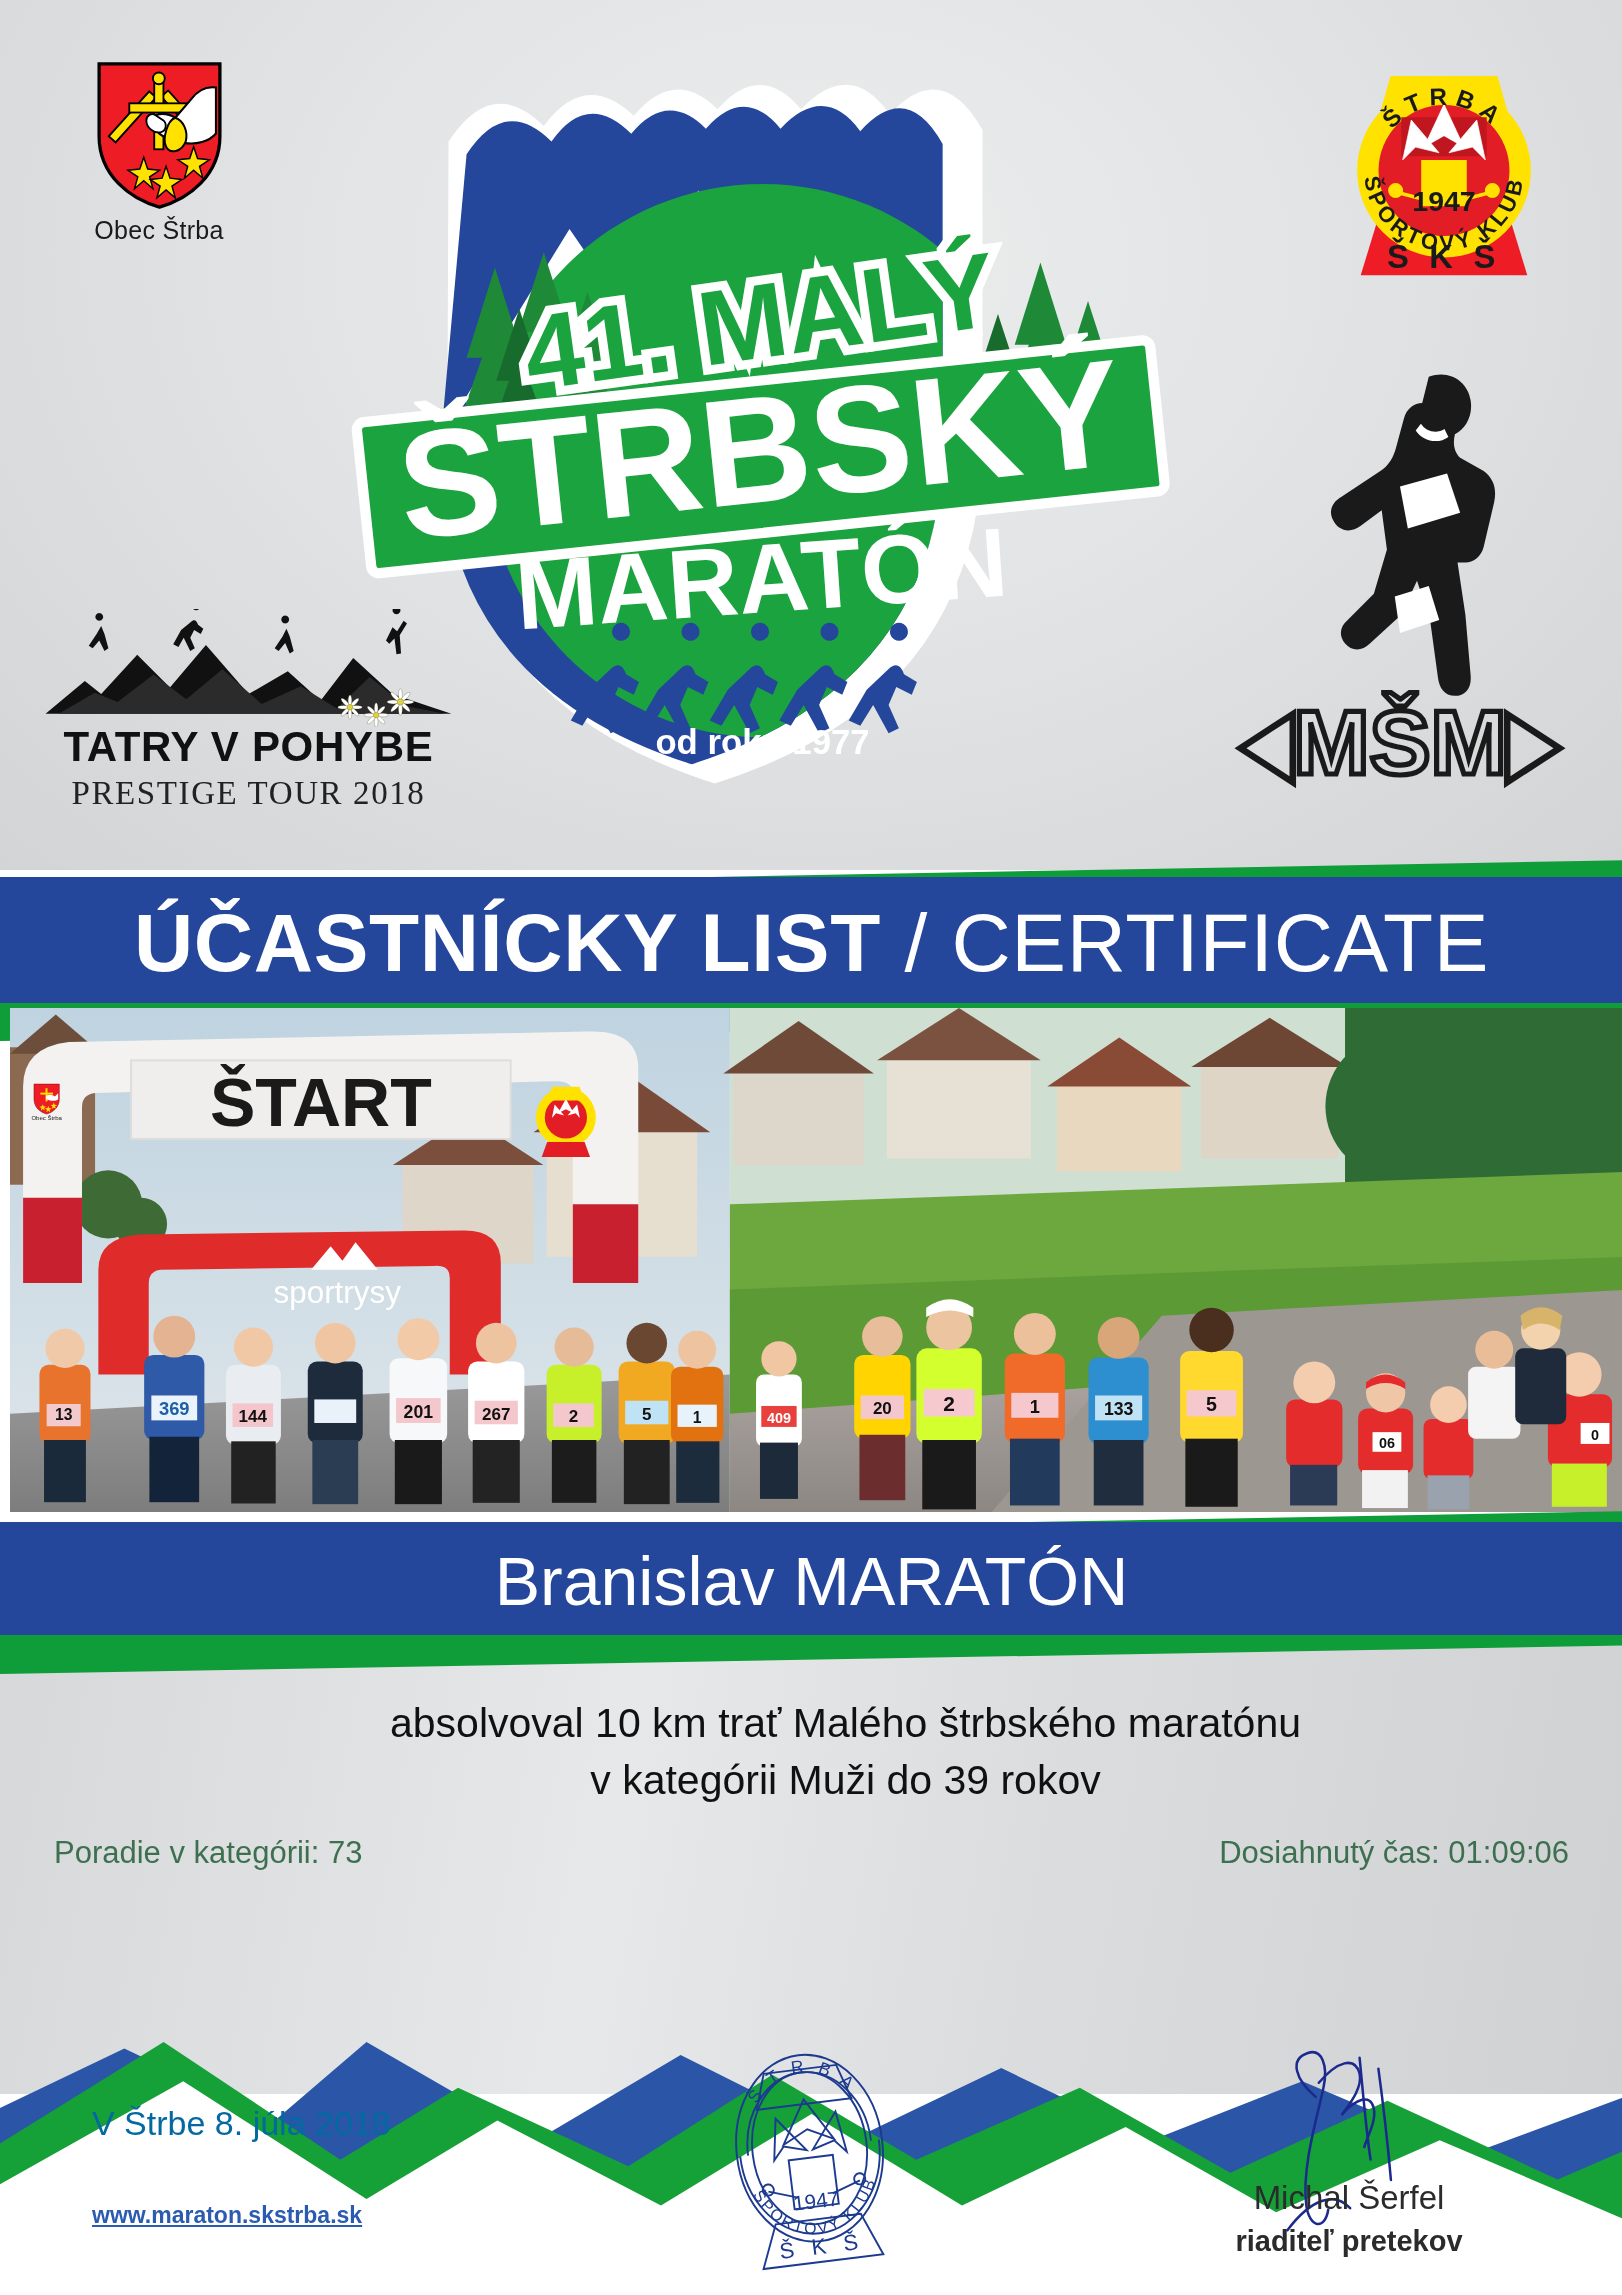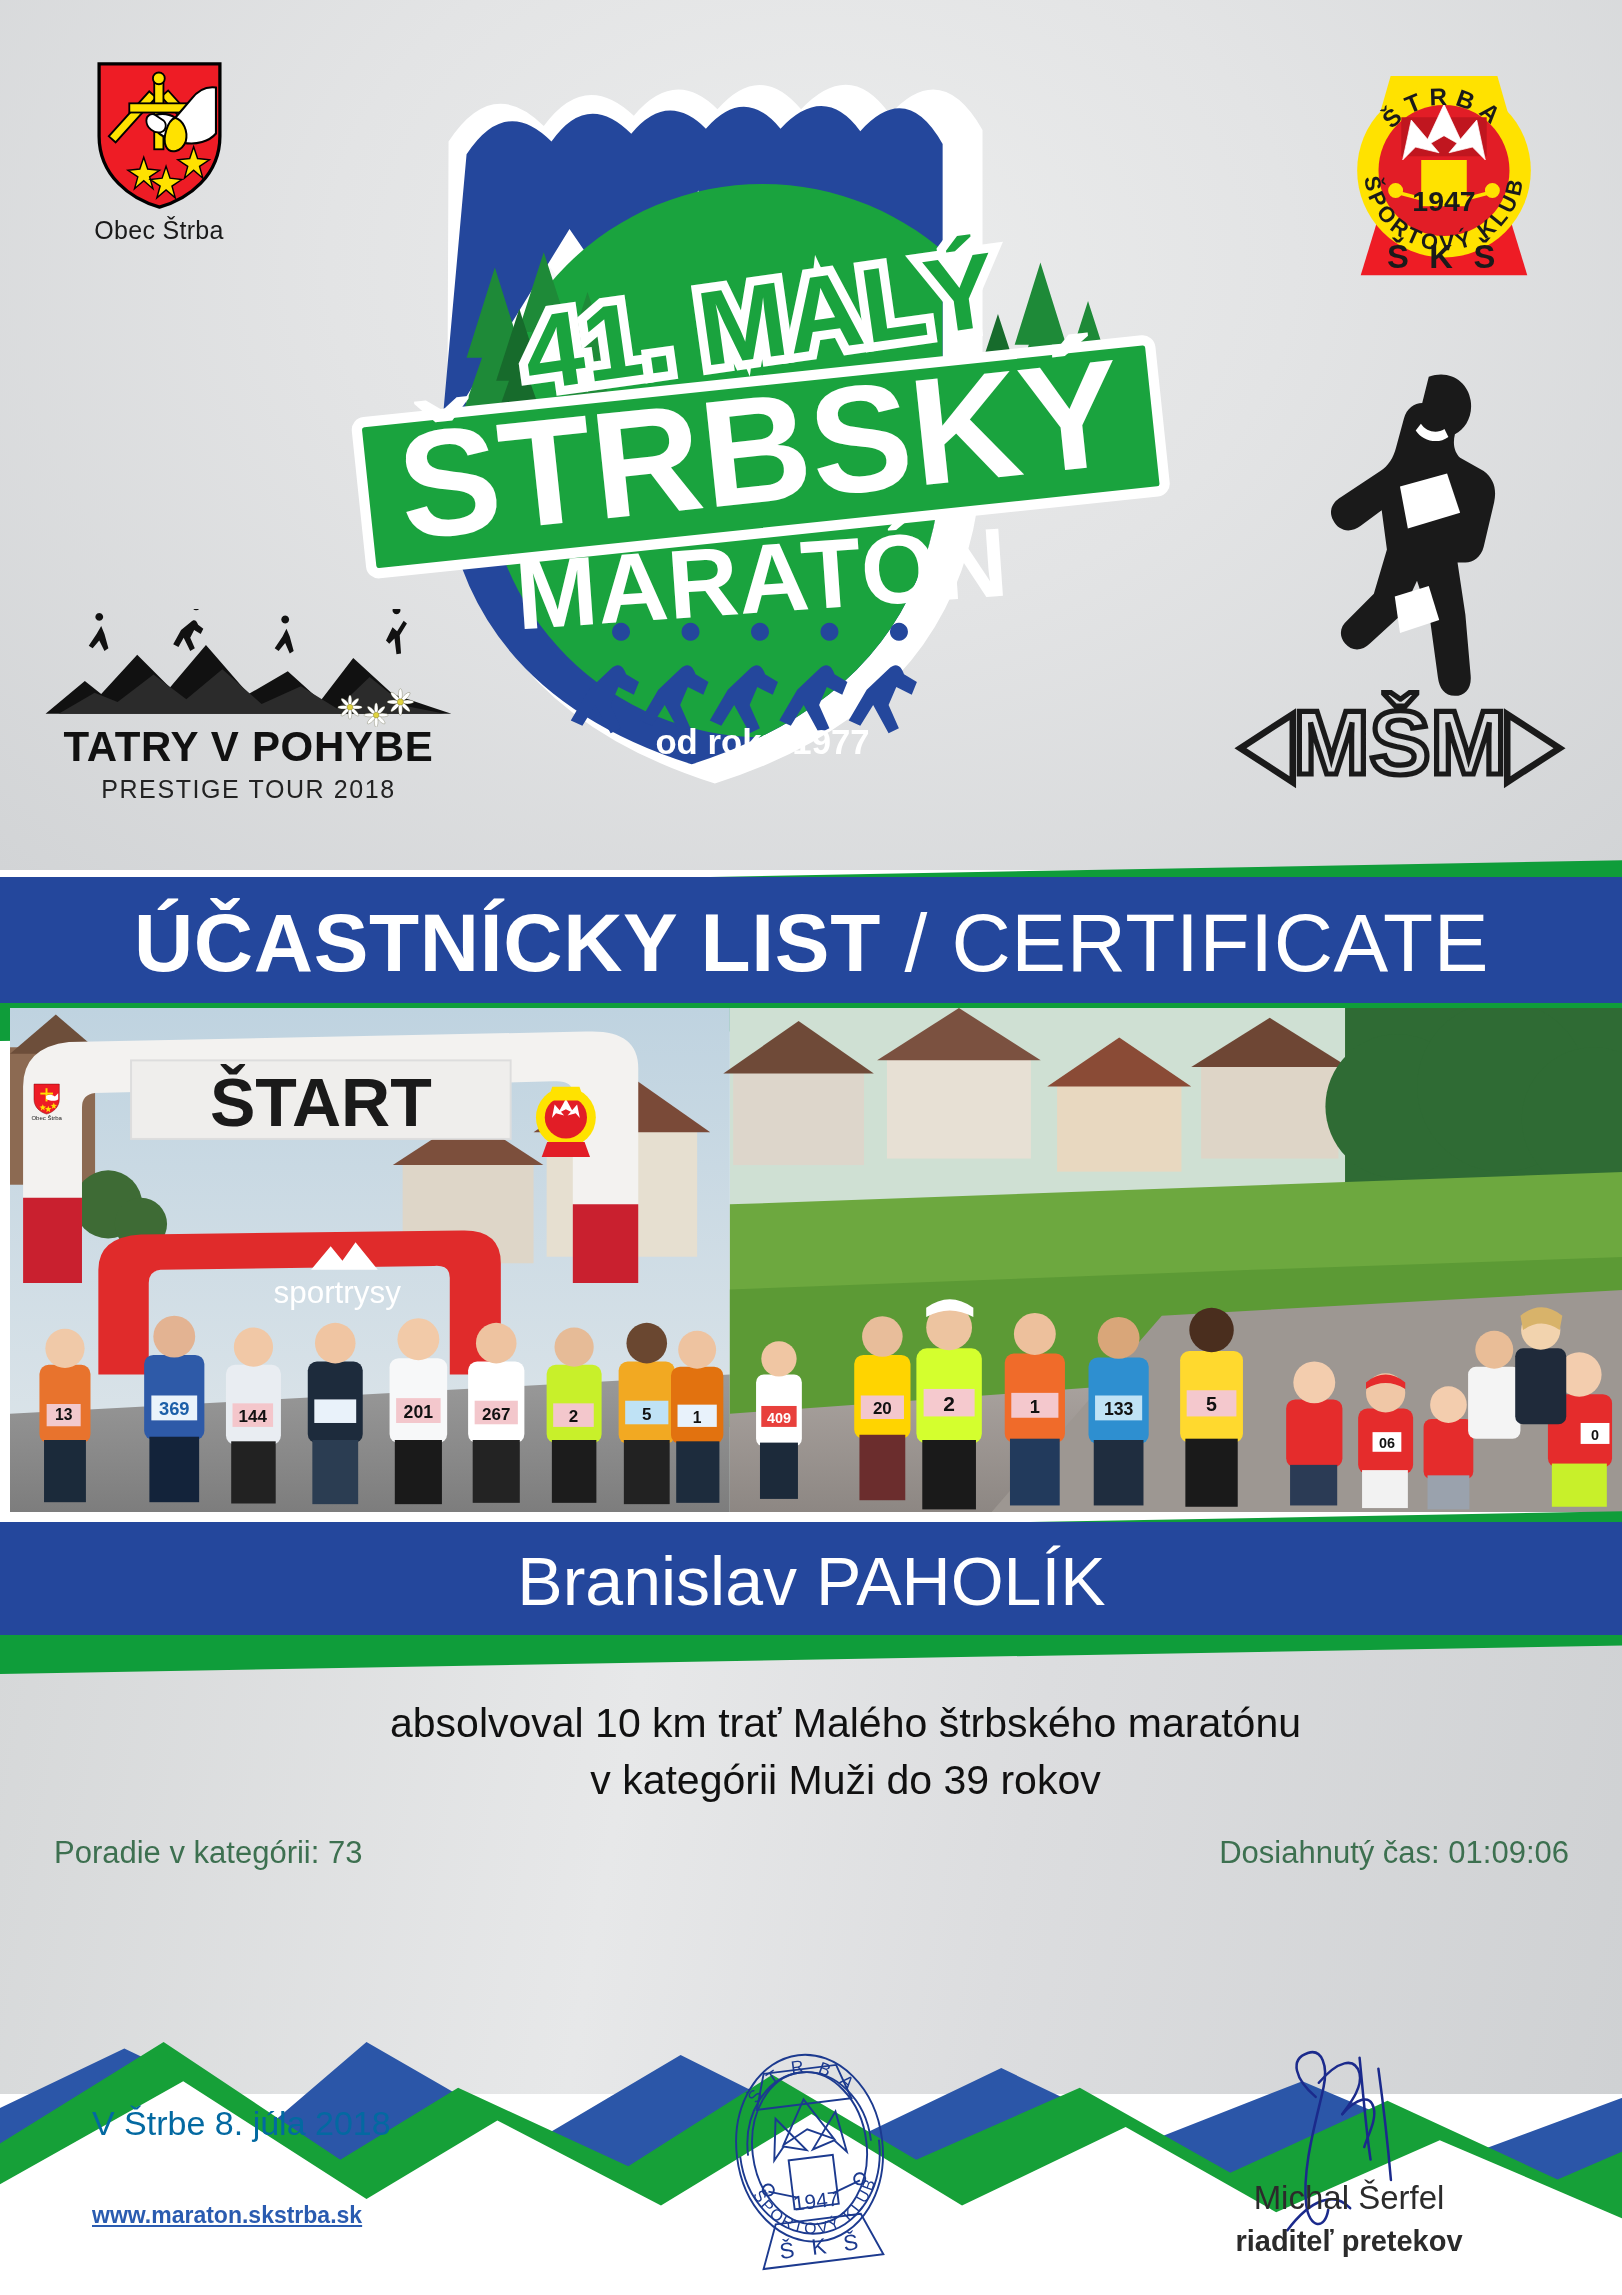--- a/index.html
+++ b/index.html
@@ -29,21 +29,21 @@
   .sks-wrap svg { width:100%; height:100%; display:block; }
 
   
   .mainlogo { position:absolute; left:311px; top:36px; width:903px; height:772px; }
   .mainlogo svg { width:100%; height:100%; display:block; }
 
   
   .tatry { position:absolute; left:39px; top:609px; width:419px; height:190px; }
   .tatry svg { width:100%; height:auto; display:block; }
   .tatry-t1 { font-size:42px; font-weight:bold; letter-spacing:0.7px; color:#111; display:block; text-align:center; margin-top:-3.9px;}
-  .tatry-t2 { font-size:25px; letter-spacing:1.6px; color:#222; display:block; text-align:center; margin-top:3.9px;}
+  .tatry-t2 { font-size:33px; letter-spacing:1.6px; color:#222; display:block; text-align:center; margin-top:3.9px;font-family:Liberation Serif, serif;}
 
   
   .msm { position:absolute; left:1230px; top:340px; width:340px; height:458px; }
   .msm svg { width:100%; height:100%; display:block; }
 
   
   .titleband-wrap { position:absolute; left:0; top:851px; width:1623px; height:196px;padding-left:12px; }
   .tb-green-top { position:absolute; left:0; top:0; width:1623px; height:39px; background:#0f9d3a;
       clip-path:polygon(0 39px, 1623px 9.2px, 1623px 39px, 0 39px); }
   .tb-blue { position:absolute; left:0; top:26px; width:1623px; height:131px; background:#24479c; }
@@ -566,21 +566,21 @@
            <path d="M2308 470 q32-26 64 0 l-4 22 q-28-20 -56 0 z" fill="#d8b36a"></path>
           </g>
       </g>
     </svg>
   </div>
 
   <div class="nameband-wrap">
     <div class="nb-green-top"></div>
     <div class="nb-blue"></div>
     <div class="nb-green-bot"></div>
-    <div class="nb-text">Branislav PAHOLÍK</div>
+    <div class="nb-text">Branislav MARATÓN</div>
   </div>
 
   <div class="desc">
     <div>absolvoval 10 km trať Malého štrbského maratónu</div>
     <div>v kategórii Muži do 39 rokov</div>
   </div>
 
   <div class="results">
     <div>Poradie v kategórii: 73</div>
     <div>Dosiahnutý čas: 01:09:06</div>

